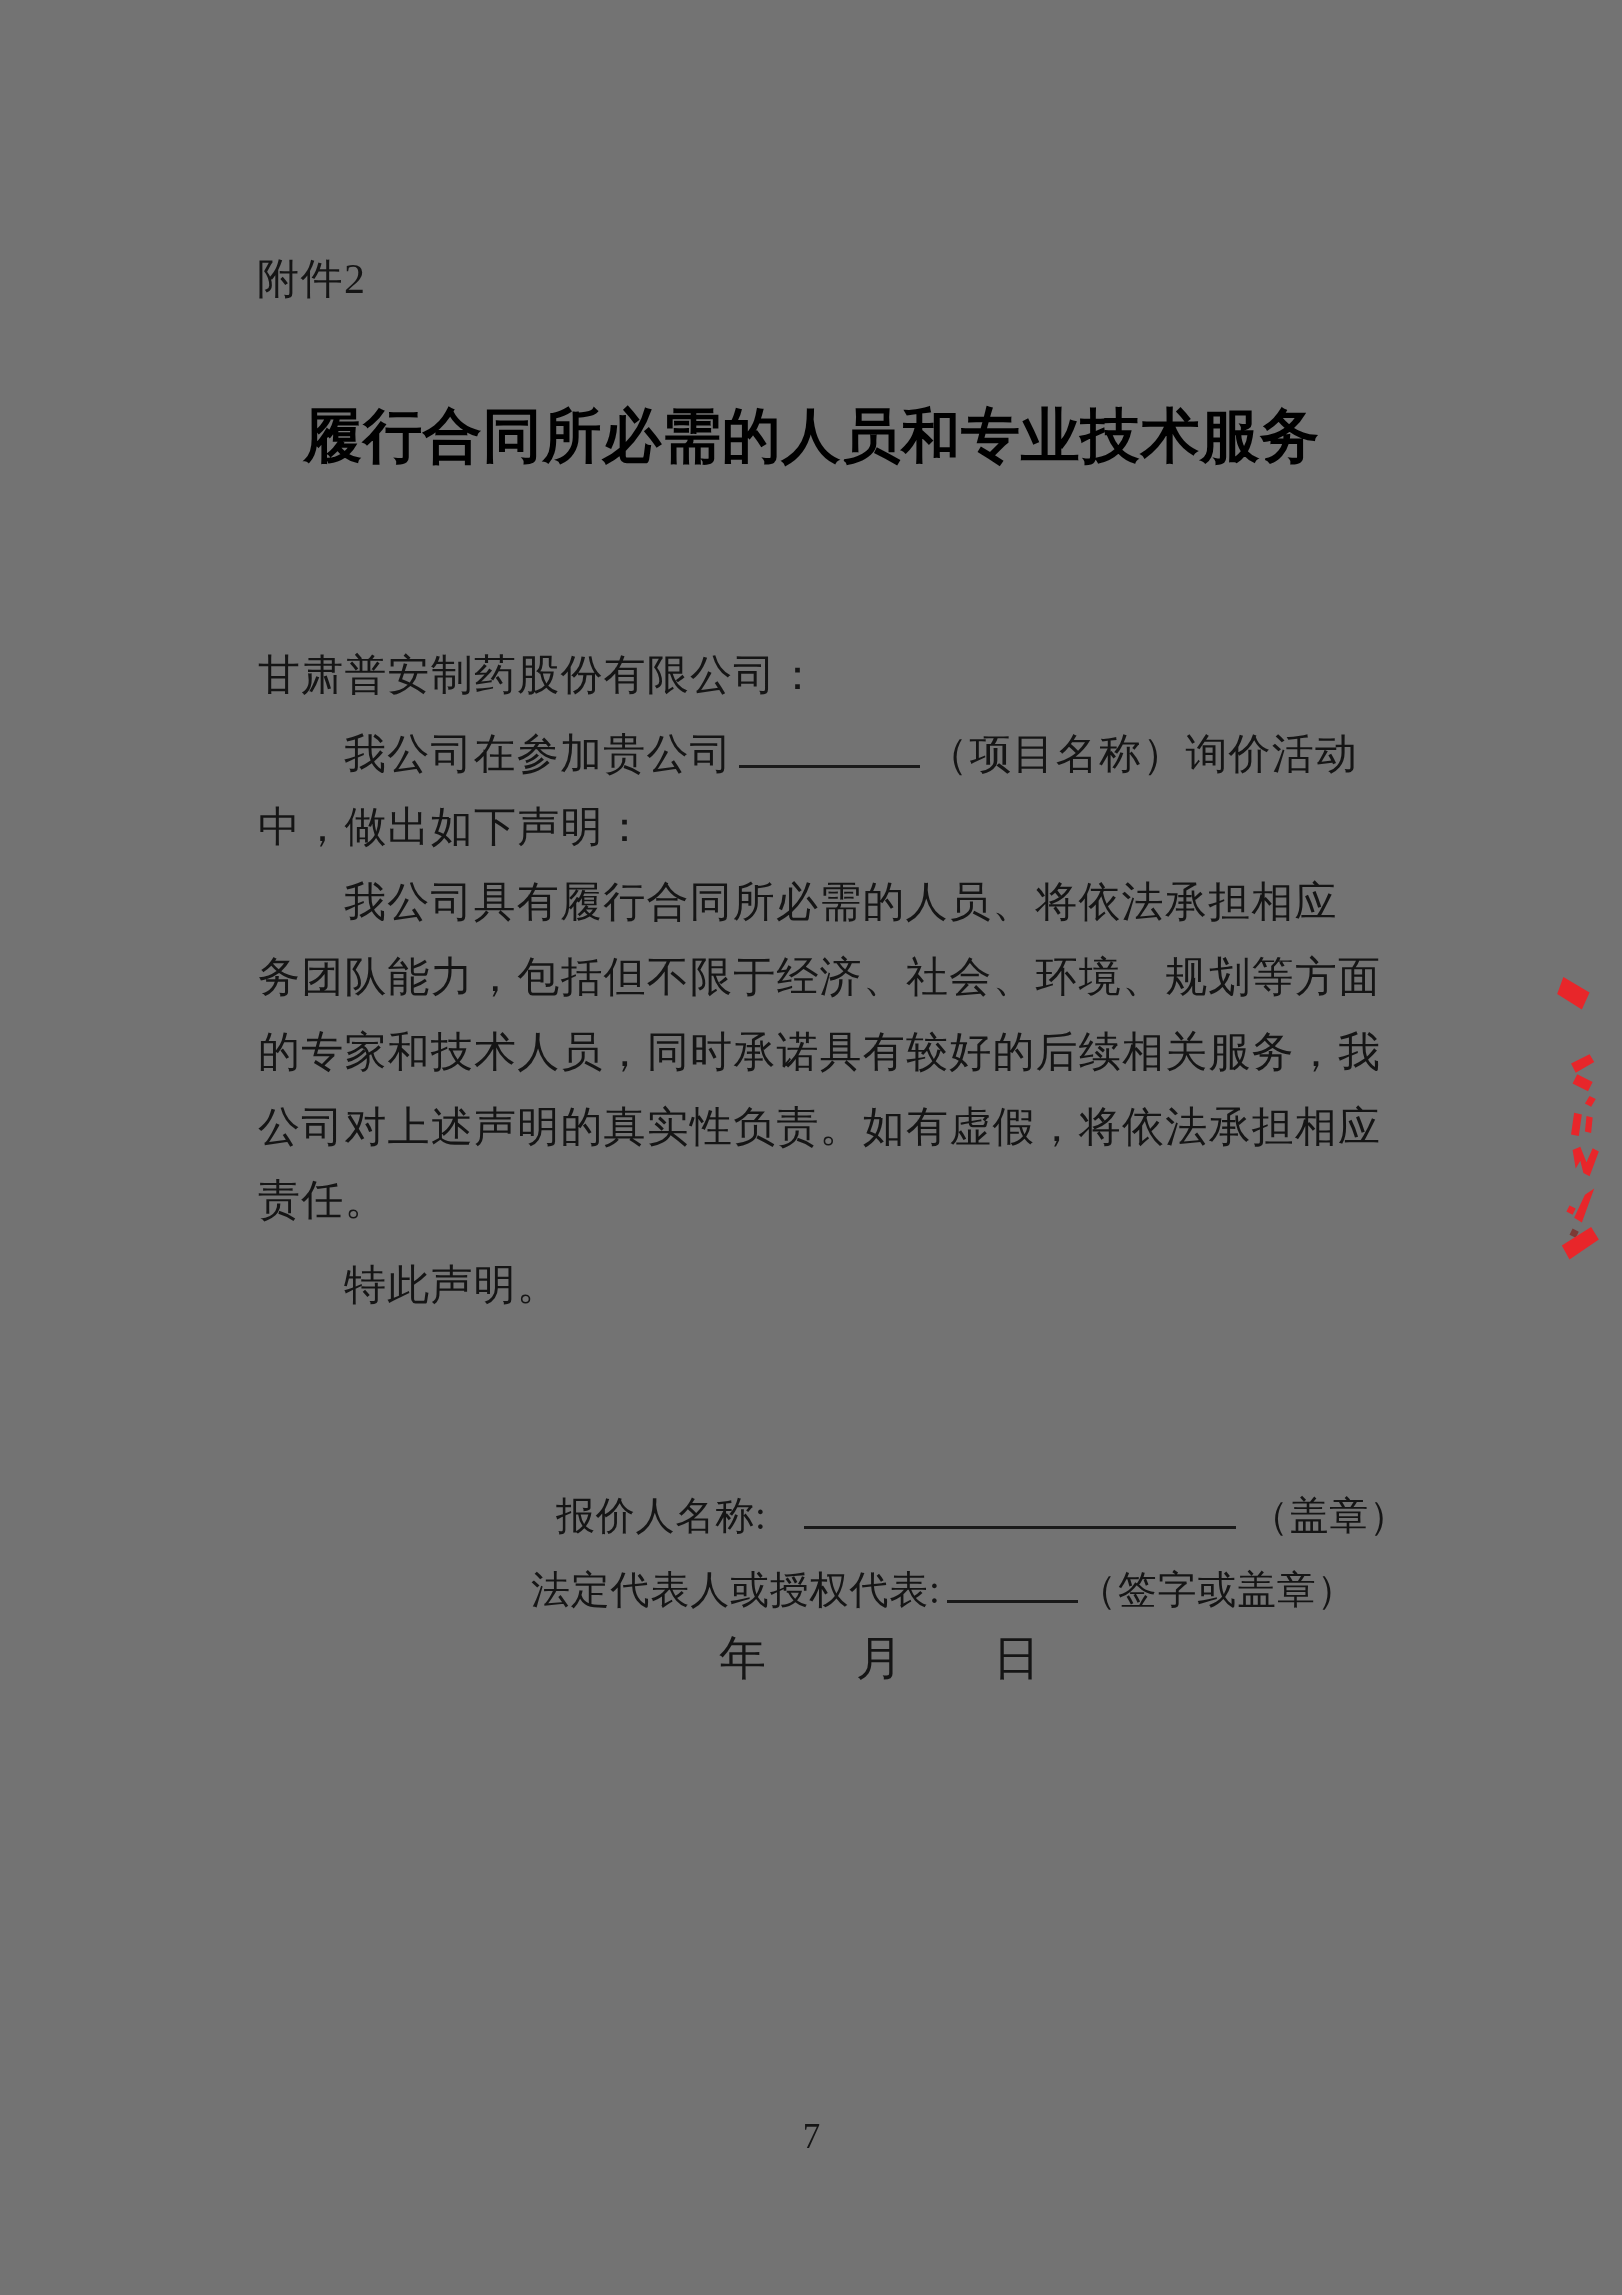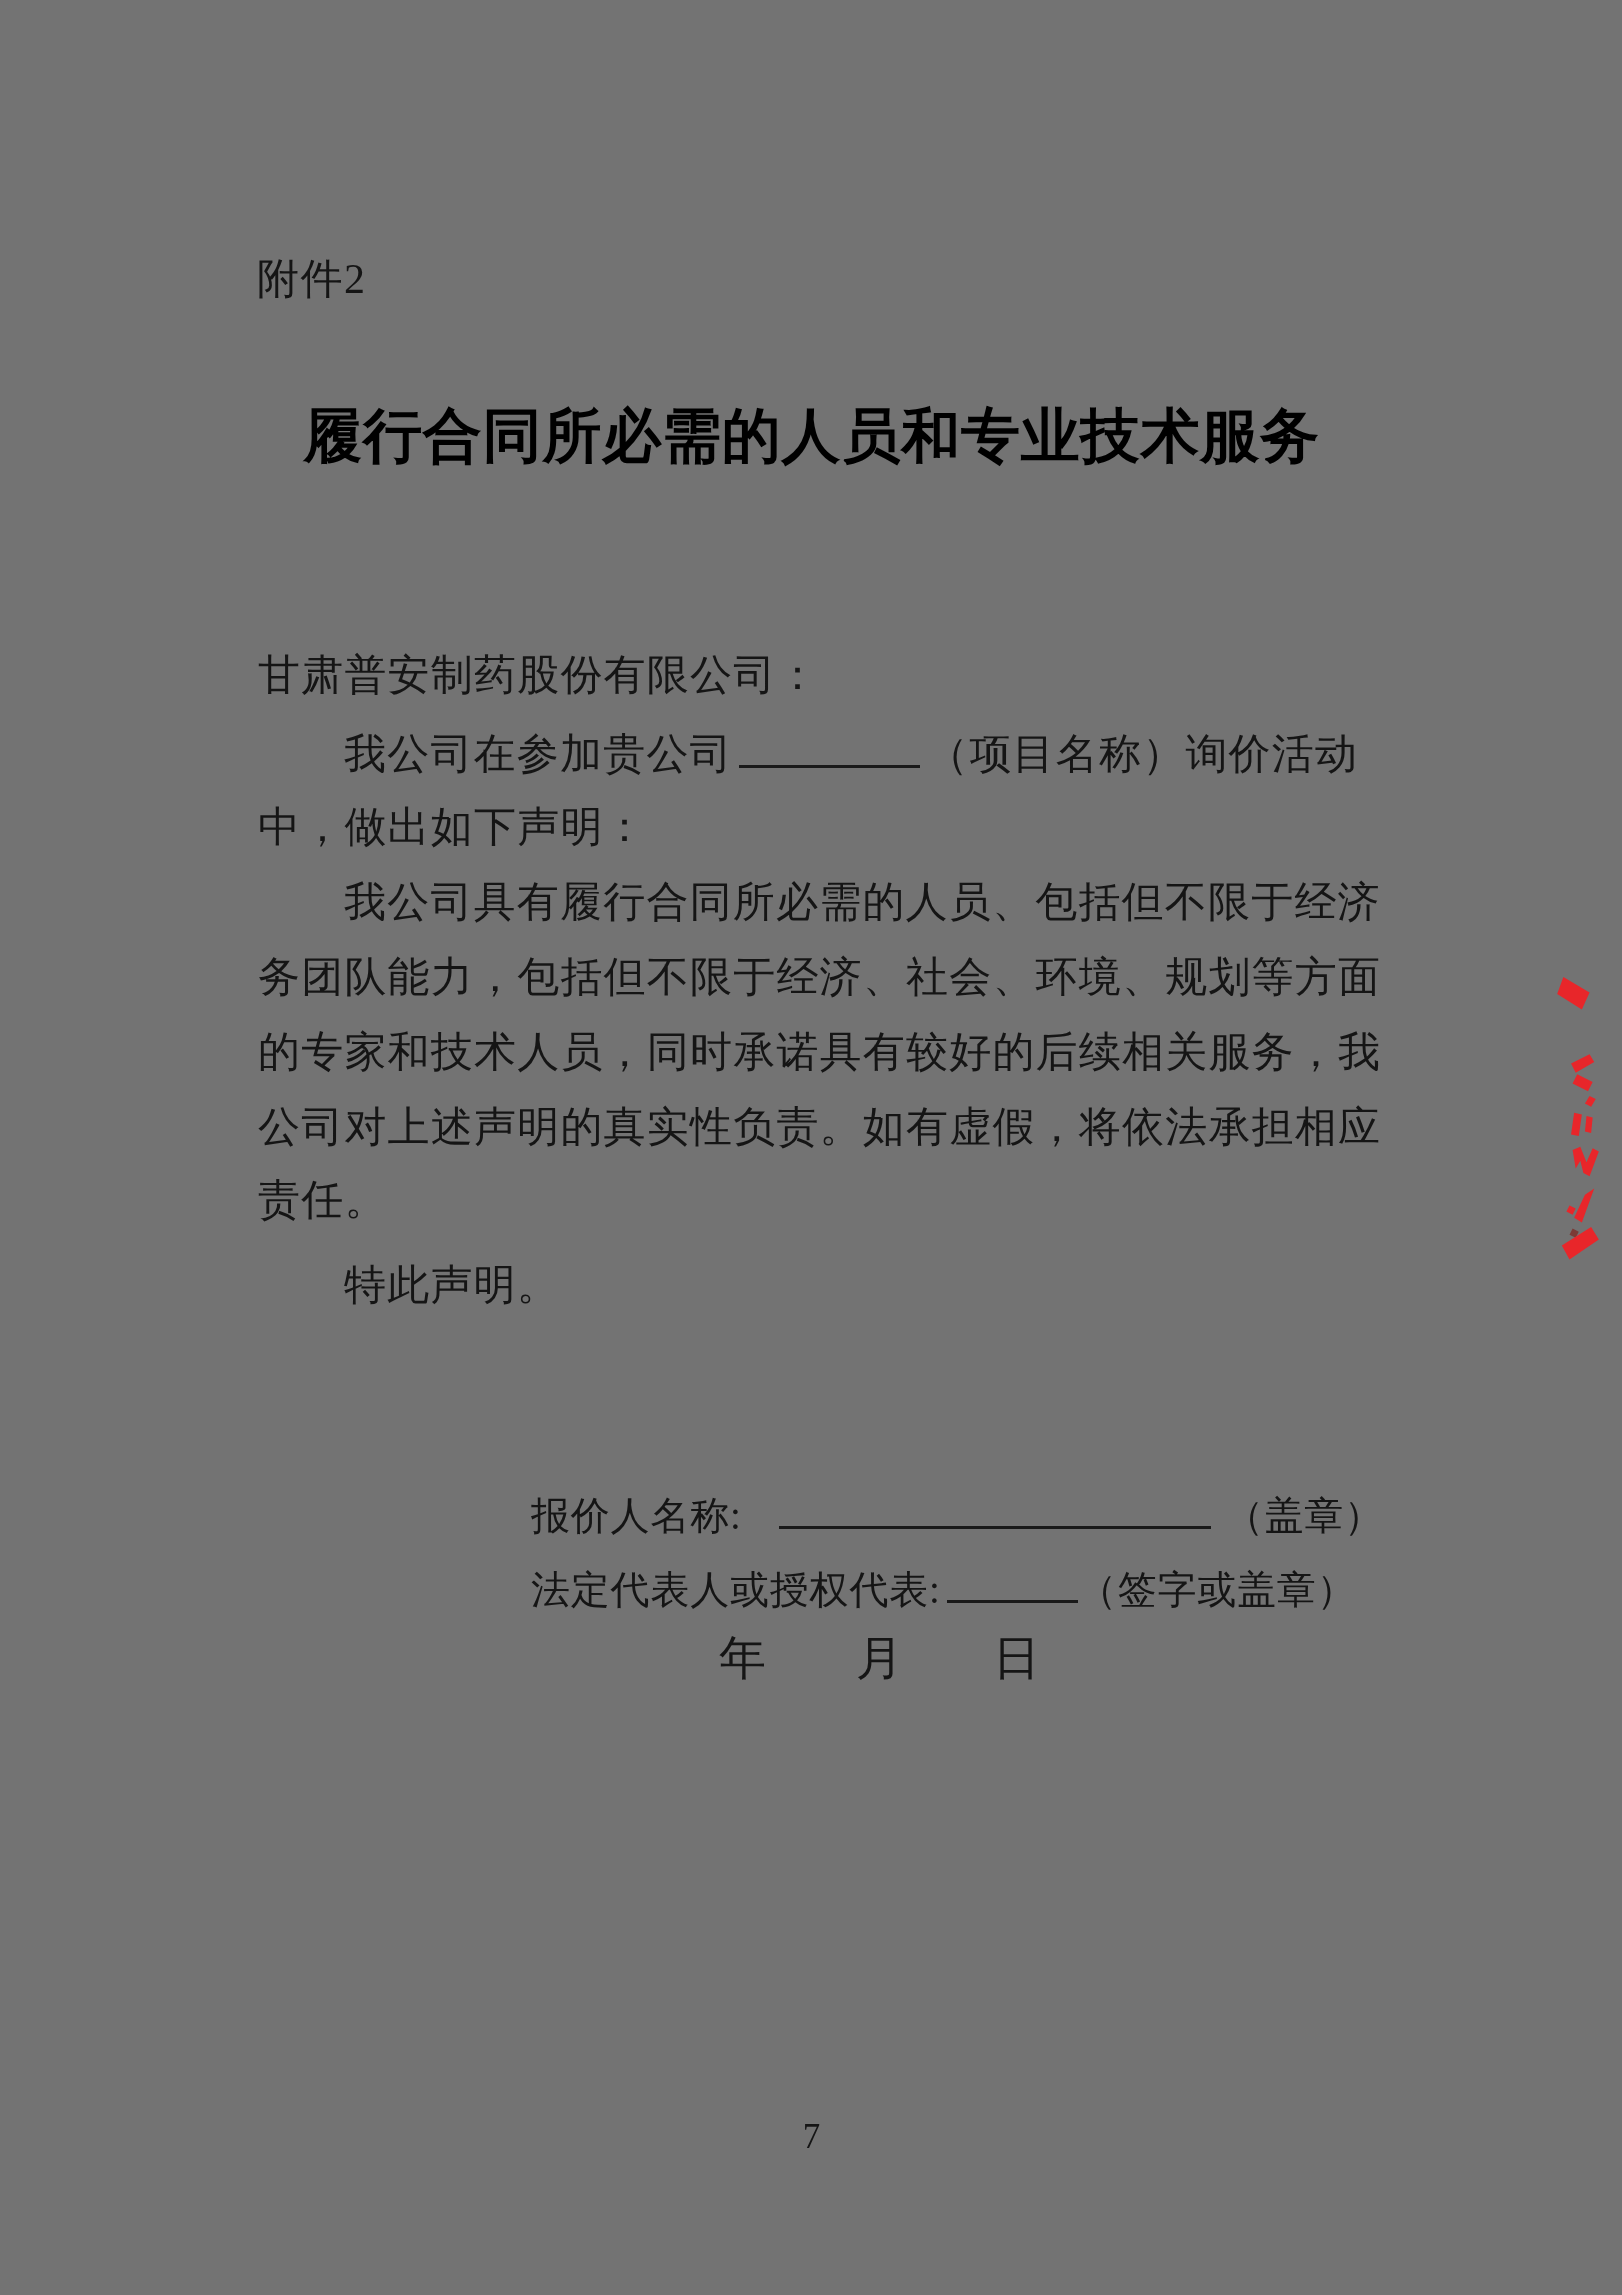--- a/index.html
+++ b/index.html
@@ -63,29 +63,29 @@
   </div>
 
   <div class="abs bodyline" style="left:258px; top:654px;">甘肃普安制药股份有限公司：</div>
 
   <div class="abs bodyline" style="left:344px; top:730px;text-align:center;">
     <span>我公司在参加贵公司</span><span class="blank" style="width:181px; margin:0 6.2px;"></span><span>（项目名称）询价活动</span>
   </div>
 
   <div class="abs bodyline" style="left:258px; top:806px;">中，做出如下声明：</div>
 
-  <div class="abs bodyline" style="left:344px; top:881px;">我公司具有履行合同所必需的人员、包括但不限于经济</div>
+  <div class="abs bodyline" style="left:344px; top:881px;">我公司具有履行合同所必需的人员、将依法承担相应</div>
   <div class="abs bodyline" style="left:258px; top:956px;">务团队能力，包括但不限于经济、社会、环境、规划等方面</div>
   <div class="abs bodyline" style="left:258px; top:1106px;">公司对上述声明的真实性负责。如有虚假，将依法承担相应</div>
   <div class="abs bodyline" style="left:258px; top:1031px;">的专家和技术人员，同时承诺具有较好的后续相关服务，我</div>
   <div class="abs bodyline" style="left:258px; top:1179px;">责任。</div>
 
   <div class="abs bodyline" style="left:344px; top:1264px;">特此声明。</div>
 
-  <div class="abs sig" style="left:531px; top:1491px;">
+  <div class="abs sig" style="left:556px; top:1491px;">
     <span>报价人名称:</span><span class="blank thin" style="width:432px; margin-left:37px;"></span><span style="margin-left:14px;">（盖章）</span>
   </div>
 
   <div class="abs sig" style="left:531px; top:1565px;">
     <span>法定代表人或授权代表:</span><span class="blank thin" style="width:131px; margin-left:6.2px;"></span><span>（签字或盖章）</span>
   </div>
 
   <div class="abs daterow" style="left:719px; top:1638px;">
     <span>年</span><span class="dsep"></span><span>月</span><span class="dsep"></span><span>日</span>
   </div>

